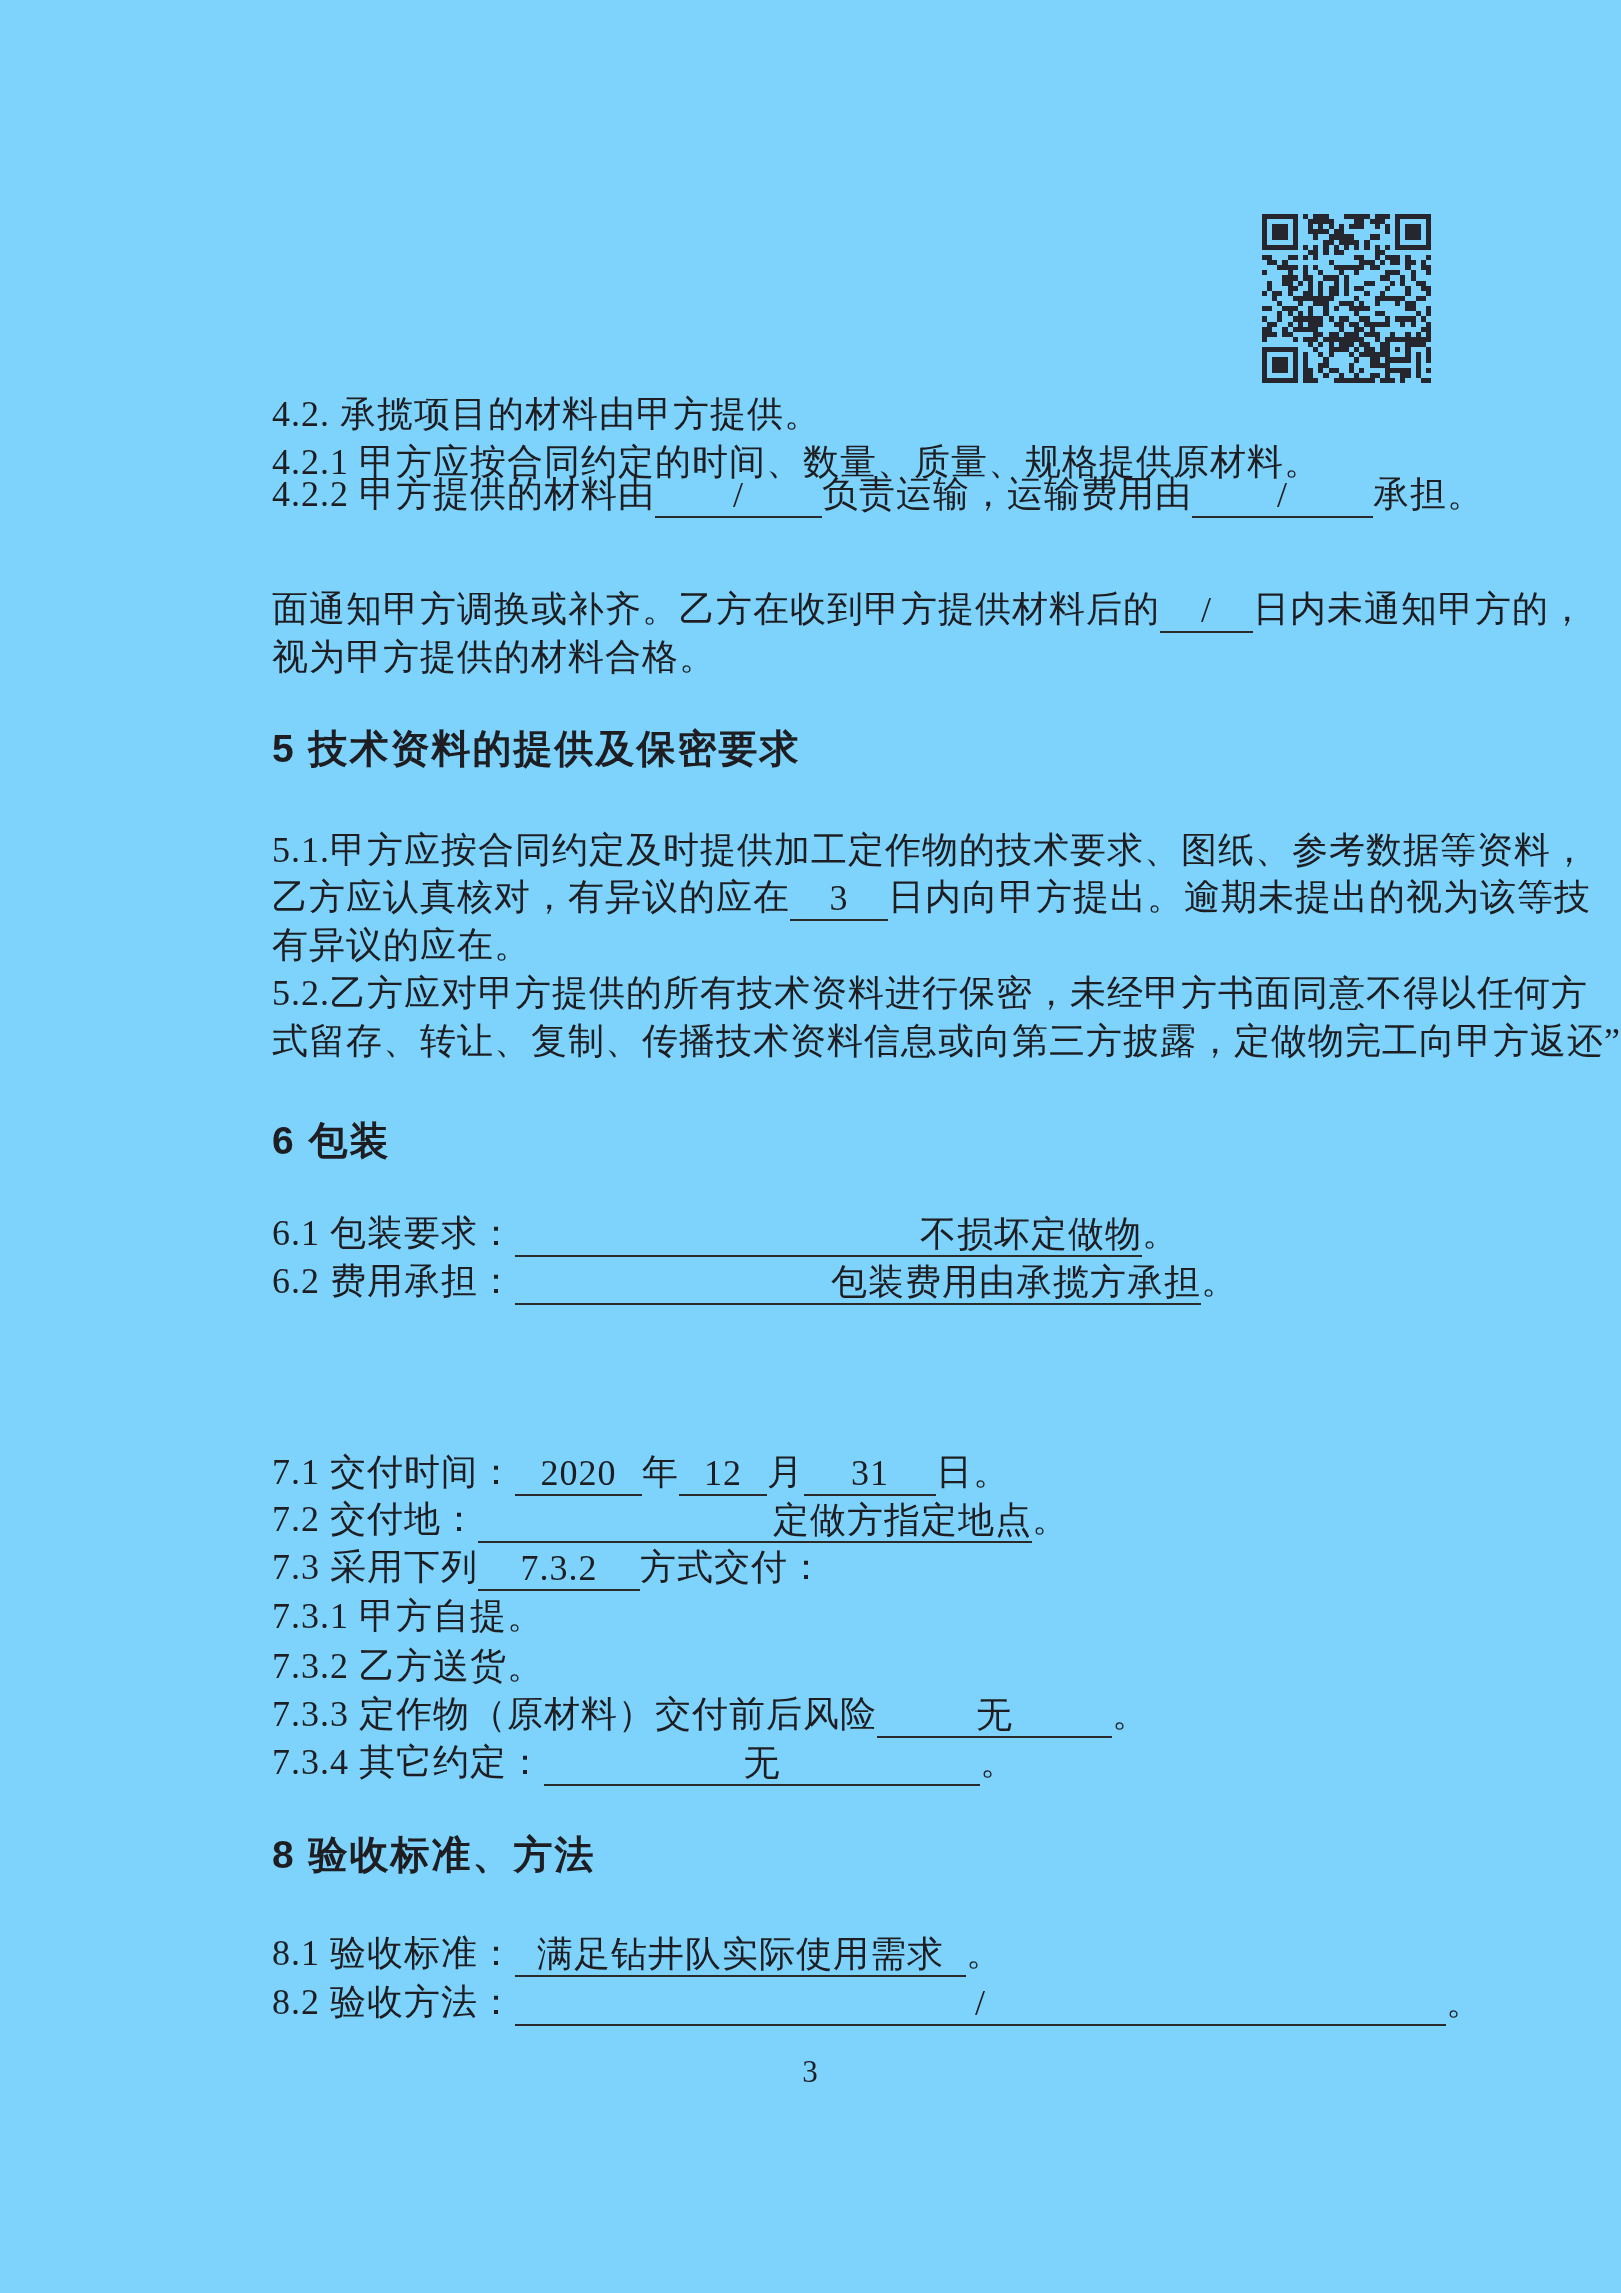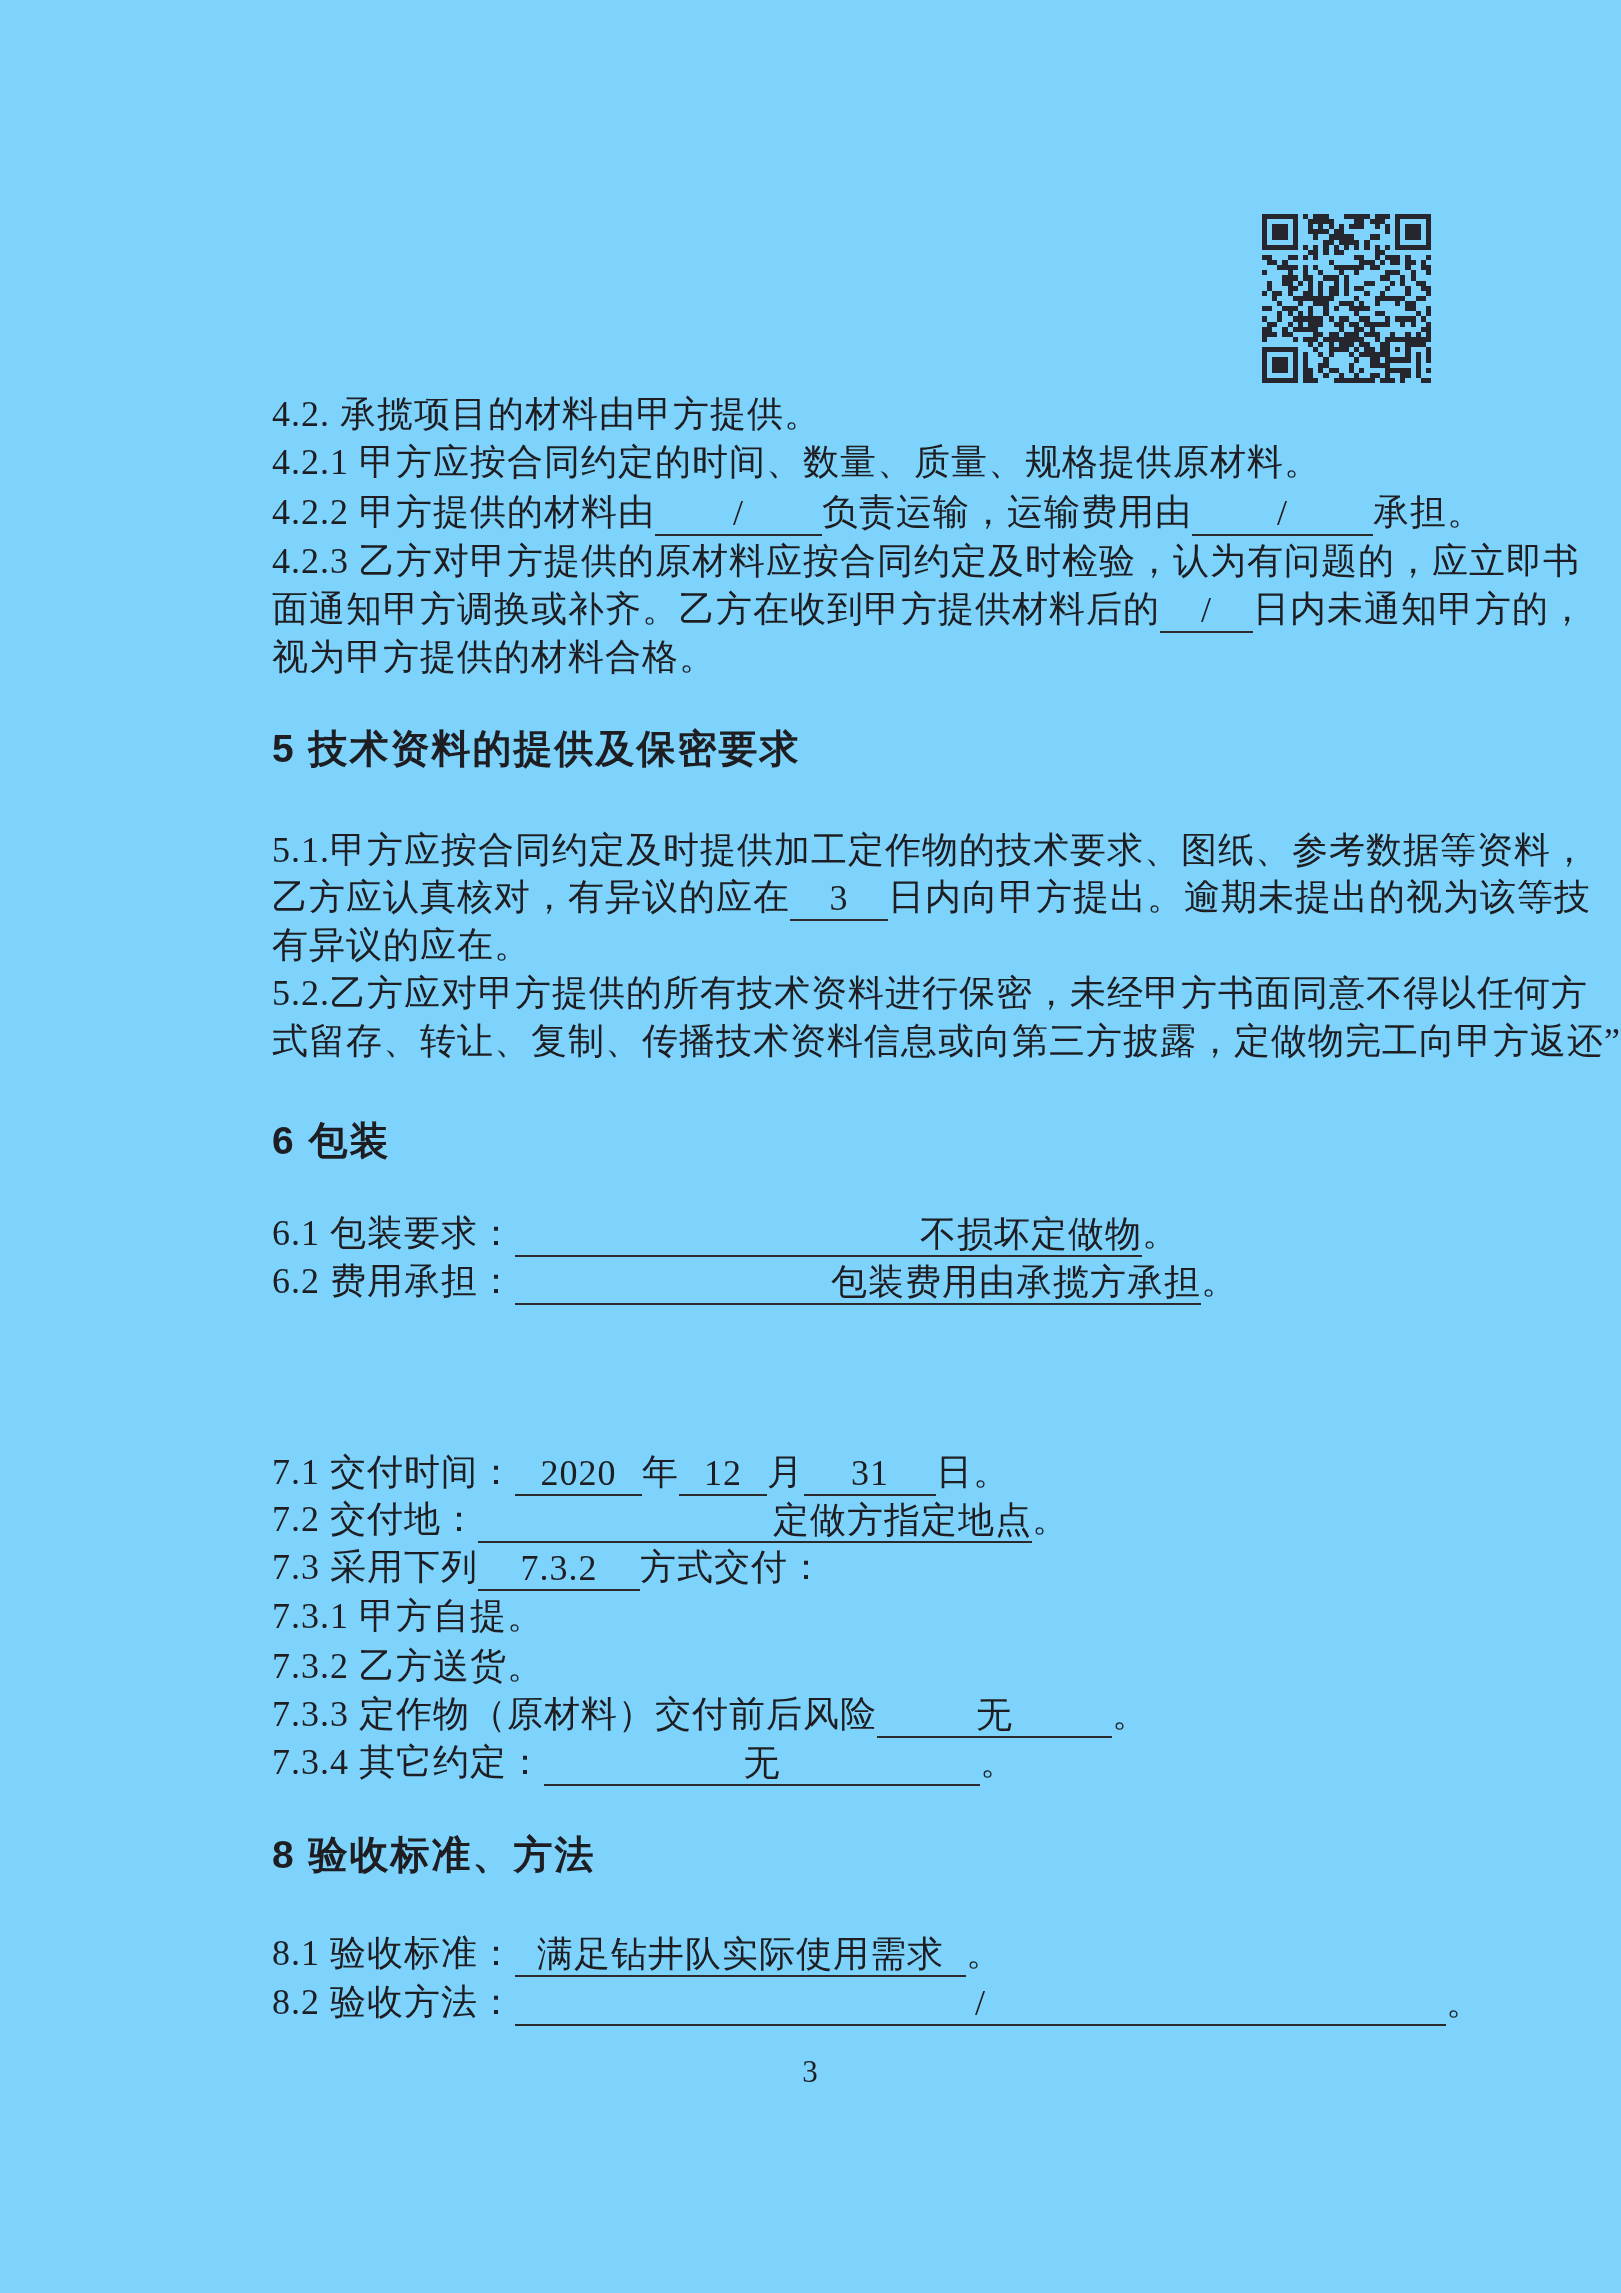--- a/index.html
+++ b/index.html
@@ -586,24 +586,23 @@
         <rect x="24" y="32" width="1" height="1" fill="#26262e"></rect>
         <rect x="25" y="32" width="1" height="1" fill="#26262e"></rect>
         <rect x="27" y="32" width="1" height="1" fill="#26262e"></rect>
         <rect x="31" y="32" width="1" height="1" fill="#26262e"></rect>
         <rect x="32" y="32" width="1" height="1" fill="#26262e"></rect>
       </svg>
   </div>
 
   <div class="line" style="top:390px">4.2.  承揽项目的材料由甲方提供。</div>
   <div class="line" style="top:438px">4.2.1 甲方应按合同约定的时间、数量、质量、规格提供原材料。</div>
-  <div class="line" style="top:488px">
+  <div class="line" style="top:470px">
     <span>4.2.2 甲方提供的材料由</span><span class="blank" style="width:167px">/</span><span>负责运输，运输费用由</span><span class="blank" style="width:181px">/</span><span>承担。</span>
   </div>
-  <div class="line" style="top:537px">4.2.3 乙方对甲方提供的原材料应按合同约定及时检验，认为有问题的，应立即书</div>
   <div class="line" style="top:633px">视为甲方提供的材料合格。</div>
   <div class="line" style="top:585px">
     <span>面通知甲方调换或补齐。乙方在收到甲方提供材料后的</span><span class="blank" style="width:93px">/</span><span>日内未通知甲方的，</span>
   </div>
 
   <div class="line h" style="top:725px">5 技术资料的提供及保密要求</div>
   <div class="line" style="top:826px">5.1.甲方应按合同约定及时提供加工定作物的技术要求、图纸、参考数据等资料，</div>
   <div class="line" style="top:873px">
     <span>乙方应认真核对，有异议的应在</span><span class="blank" style="width:98px">3</span><span>日内向甲方提出。逾期未提出的视为该等技</span>
   </div>

